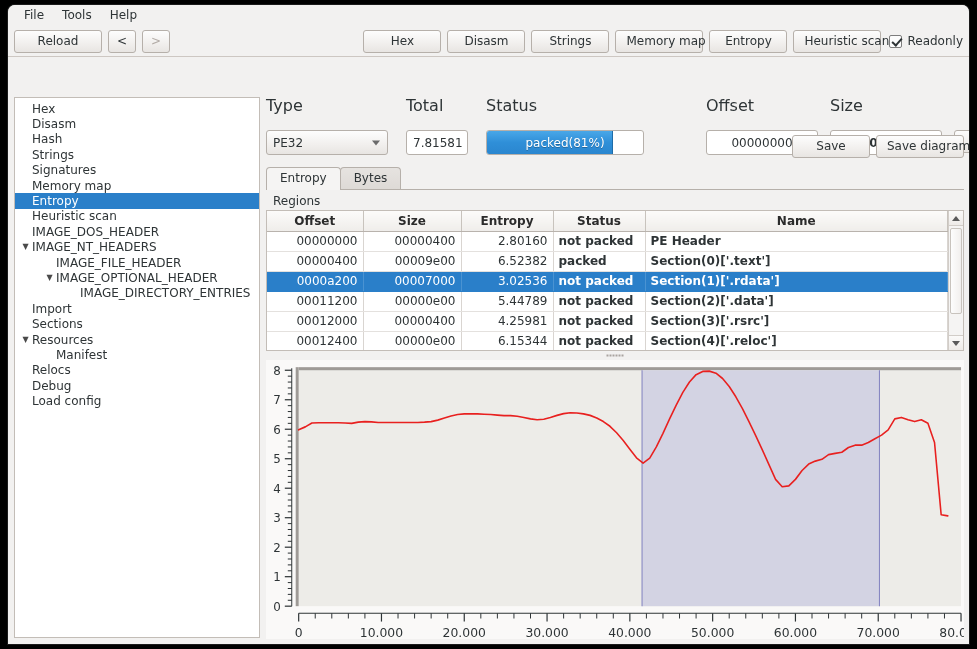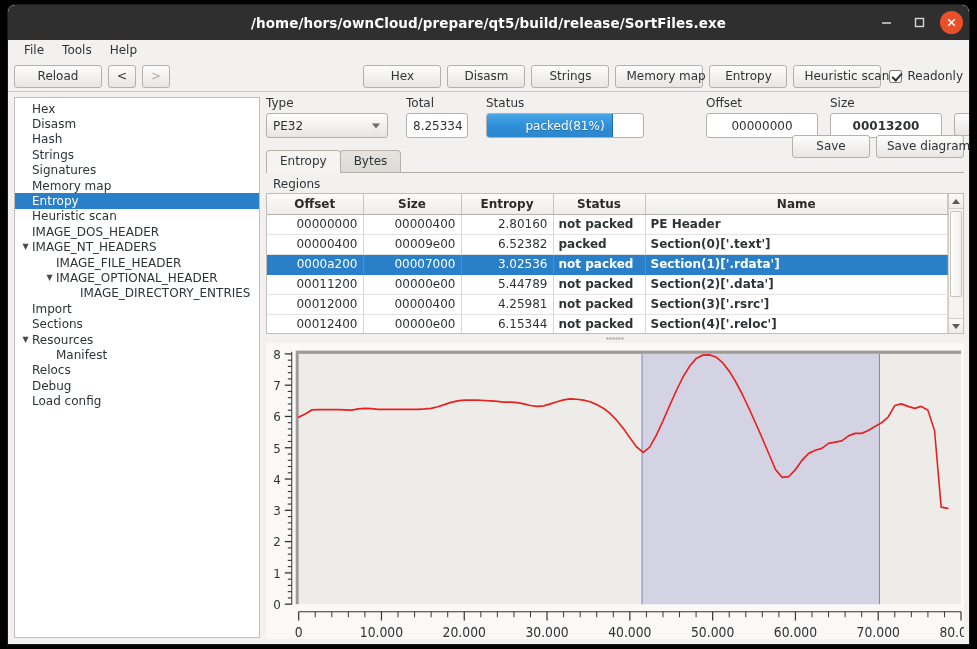--- a/index.html
+++ b/index.html
@@ -158,21 +158,21 @@
     flex: 1;
     display: flex;
     flex-direction: column;
     padding: 4px 5px 5px 6px;
     min-width: 0;
   }
 
   
   .form-row { display: flex; align-items: flex-start; gap: 0; position: relative; }
   .field { display: flex; flex-direction: column; }
-  .fld-label { font-size: 12px; color: #2e3436; margin-bottom: 3px; }
+  .fld-label { font-size: 16px; color: #2e3436; margin-bottom: 15px; }
   .combo {
     width: 122px; height: 25px;
     background: linear-gradient(to bottom, #fdfdfd 0%, #f1efed 60%, #e8e5e2 100%);
     border: 1px solid #b6b0aa;
     border-radius: 3px;
     display: flex; align-items: center;
     padding: 0 6px;
     font-size: 12px; color: #2e3436;
     position: relative;
   }
@@ -326,41 +326,20 @@
     background: #faf9f8;
     min-height: 0;
   }
   .chart-svg { display: block; width: 100%; height: 100%; }
 </style>
 </head>
 <body>
 
 <div class="window">
 
-  <div class="titlebar">
-    <div class="title-text">/home/hors/ownCloud/prepare/qt5/build/release/SortFiles.exe</div>
-    <div class="win-ctrls">
-      <div class="wbtn">
-        <svg width="13" height="13" viewBox="0 0 13 13">
-            <line x1="2" y1="7" x2="11" y2="7" stroke="currentColor" stroke-width="1.4"></line>
-          </svg>
-      </div>
-      <div class="wbtn">
-        <svg width="13" height="13" viewBox="0 0 13 13">
-            <rect x="2.5" y="2.5" width="8" height="8" fill="none" stroke="currentColor" stroke-width="1.4"></rect>
-          </svg>
-      </div>
-      <div class="wbtn close">
-        <svg width="11" height="11" viewBox="0 0 11 11">
-            <line x1="2.2" y1="2.2" x2="8.8" y2="8.8" stroke="currentColor" stroke-width="1.6"></line>
-            <line x1="8.8" y1="2.2" x2="2.2" y2="8.8" stroke="currentColor" stroke-width="1.6"></line>
-          </svg>
-      </div>
-    </div>
-  </div>
 
   <div class="menubar">
     <div class="menu-item">File</div>
     <div class="menu-item">Tools</div>
     <div class="menu-item">Help</div>
   </div>
 
   <div class="toolbar">
     <div class="btn btn-reload-main">Reload</div>
     <div class="btn btn-nav">&lt;</div>
@@ -492,21 +471,21 @@
         <div class="field">
           <div class="fld-label">Type</div>
           <div class="combo">
             <span>PE32</span>
             <span class="caret"></span>
           </div>
         </div>
 
         <div class="field" style="margin-left:18px">
           <div class="fld-label">Total</div>
-          <div class="lineedit" style="width:62px">8.25334</div>
+          <div class="lineedit" style="width:62px">7.81581</div>
         </div>
 
         <div class="field" style="margin-left:18px">
           <div class="fld-label">Status</div>
           <div class="progress-outer">
             <div class="progress-fill" id="progfill" style="width: 81%;"></div>
             <div class="progress-text">packed(81%)</div>
           </div>
         </div>
 

